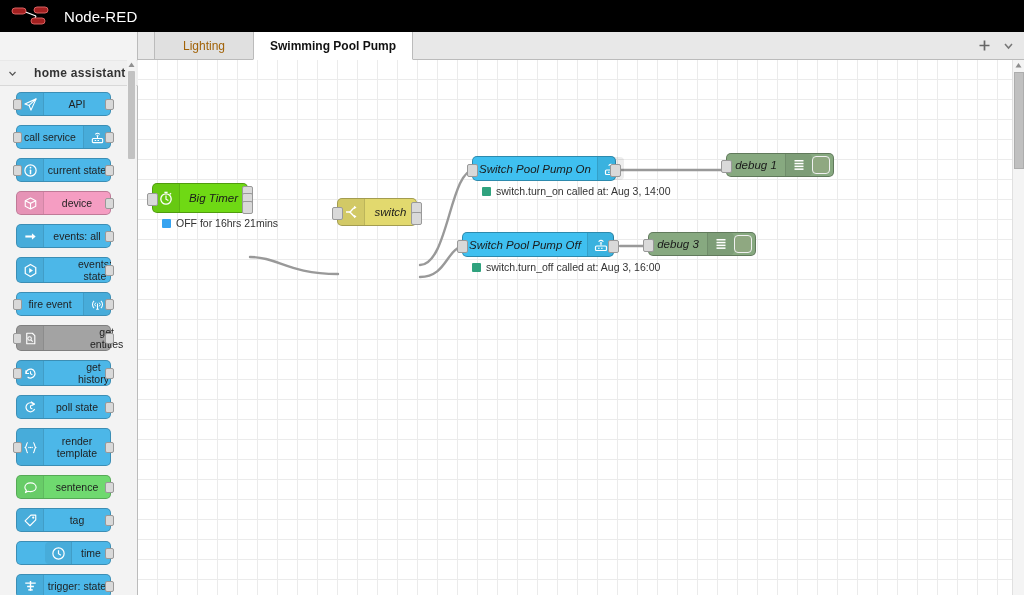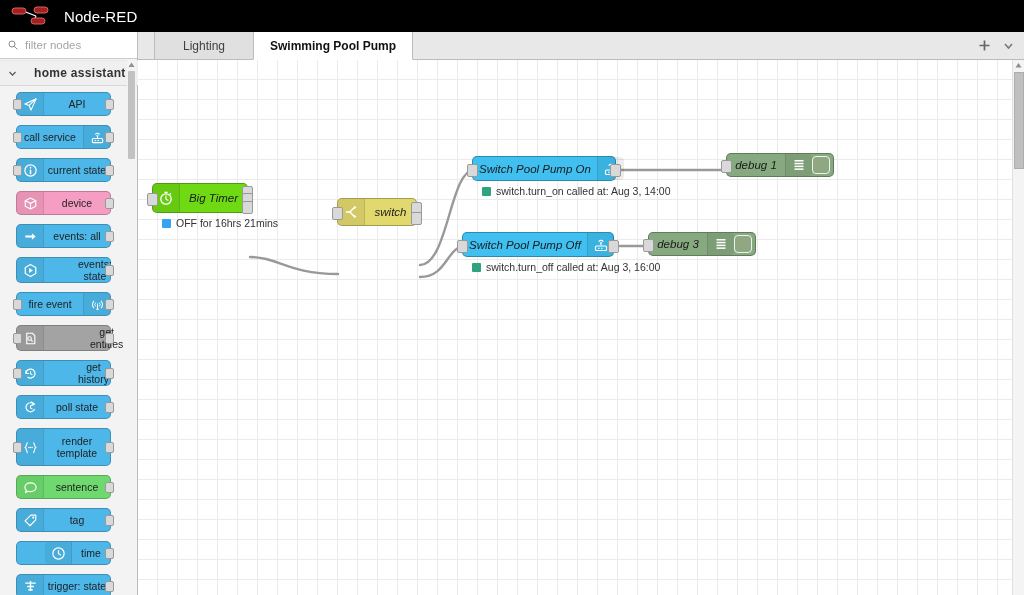--- a/index.html
+++ b/index.html
@@ -104,21 +104,21 @@
   
   #tabbar {
     position: absolute; left: 138px; top: 32px; width: 886px; height: 28px;
     background: #e8e8e8; border-bottom: 1px solid #bbb;
     box-sizing: border-box; display: flex; align-items: flex-end;
   }
   .tab {
     height: 27px; box-sizing: border-box; display: flex; align-items: center;
     justify-content: center; font-size: 12px; padding: 0 16px;
     border-right: 1px solid #bbb; border-left: 1px solid #bbb;
-    margin-left: -1px; color: #404040; background: #e0e0e0;
+    margin-left: -1px; color: #a16207; background: #e0e0e0;
     min-width: 100px;
   }
   .tab.first { margin-left: 16px; }
   .tab.active {
     background: #fff; color: #111; font-weight: bold; height: 28px;
     border-bottom: 1px solid #fff; margin-bottom: -1px;
   }
   #tab-actions {
     margin-left: auto; display: flex; align-items: center; height: 27px;
     padding-right: 10px; gap: 12px;
@@ -196,27 +196,20 @@
       <path d="M13 6 L26 11 M26 11 L24 16" stroke="#ffffff" stroke-width="1.3" fill="none"></path>
       <rect x="2" y="3" width="14" height="6" rx="3" fill="#a32020" stroke="#d86060" stroke-width="1"></rect>
       <rect x="24" y="2" width="14" height="6" rx="3" fill="#a32020" stroke="#d86060" stroke-width="1"></rect>
       <rect x="21" y="13" width="14" height="6" rx="3" fill="#a32020" stroke="#d86060" stroke-width="1"></rect>
     </svg>
     <span id="brand-title">Node-RED</span>
   </div>
 
   <div id="palette">
 
-    <div id="palette-search">
-      <svg class="mag" viewBox="0 0 10 10">
-        <circle cx="4" cy="4" r="3" fill="none" stroke="#8a8a8a" stroke-width="1"></circle>
-        <line x1="6.2" y1="6.2" x2="9.3" y2="9.3" stroke="#8a8a8a" stroke-width="1"></line>
-      </svg>
-      <input id="search-input" type="text" placeholder="filter nodes" style="">
-    </div>
 
     <div id="palette-scroll">
       <div class="cat-header">
         <svg class="cat-chevron" viewBox="0 0 9 9">
           <path d="M1.5 3 L4.5 6.2 L7.5 3" fill="none" stroke="#555" stroke-width="1.2"></path>
         </svg>
         <span class="cat-label">home assistant</span>
       </div>
       <div class="pal-list" id="pal-list">
           <div class="pal-node" style="background: rgb(76, 183, 232);">

